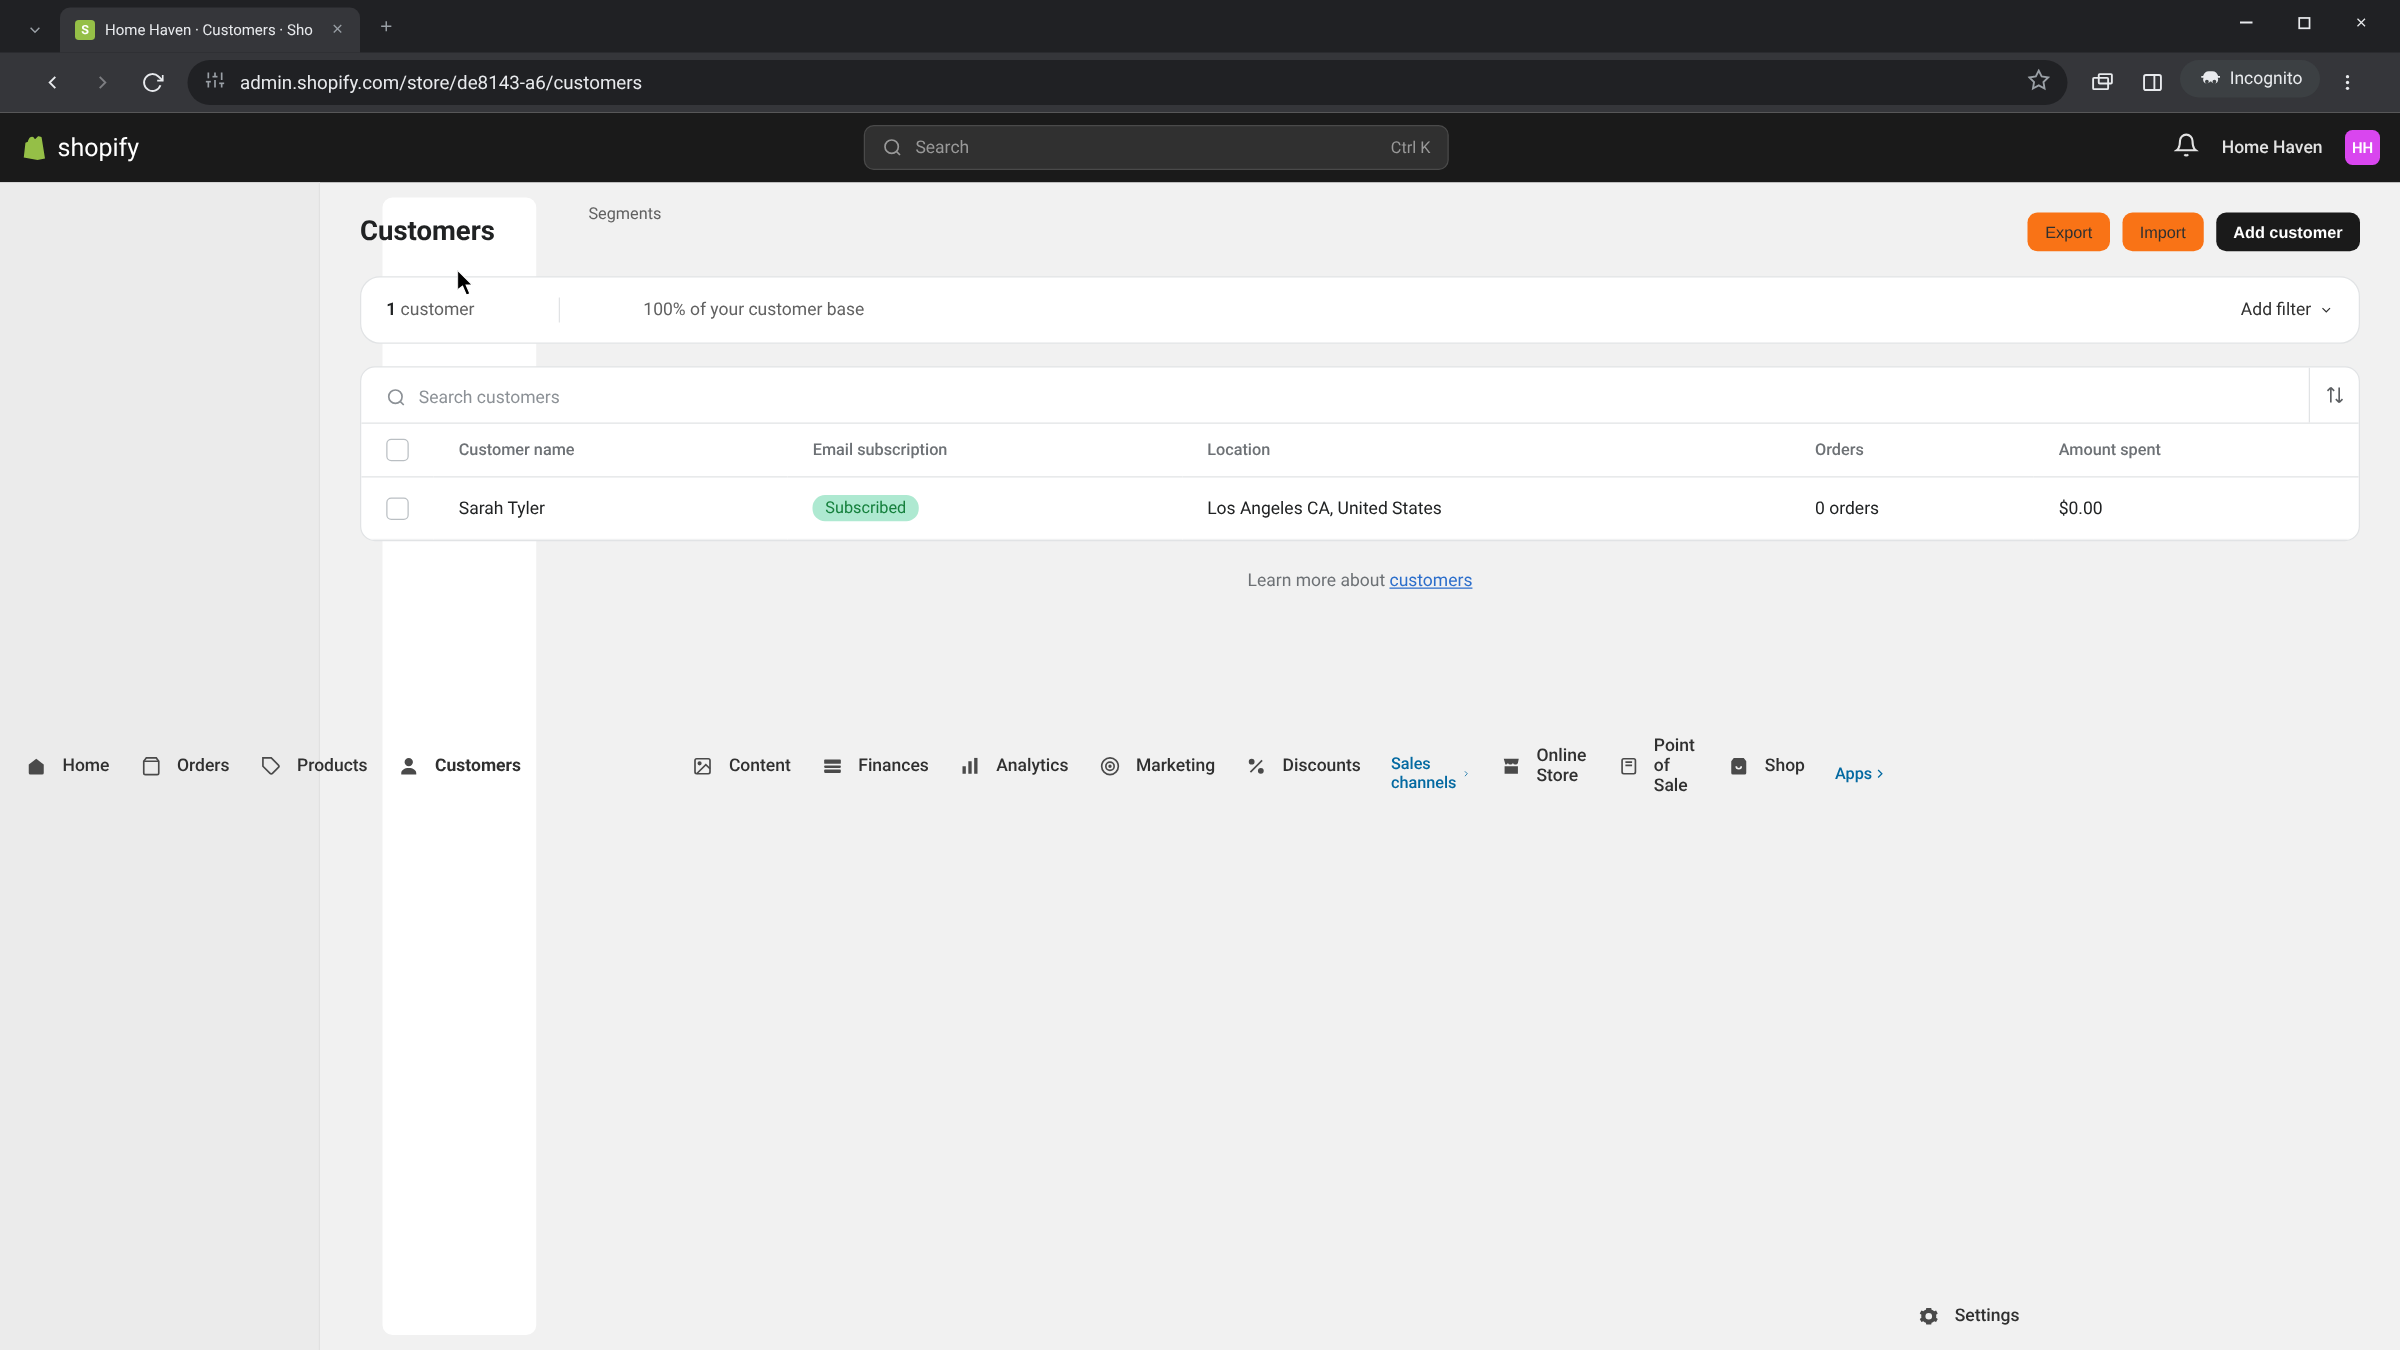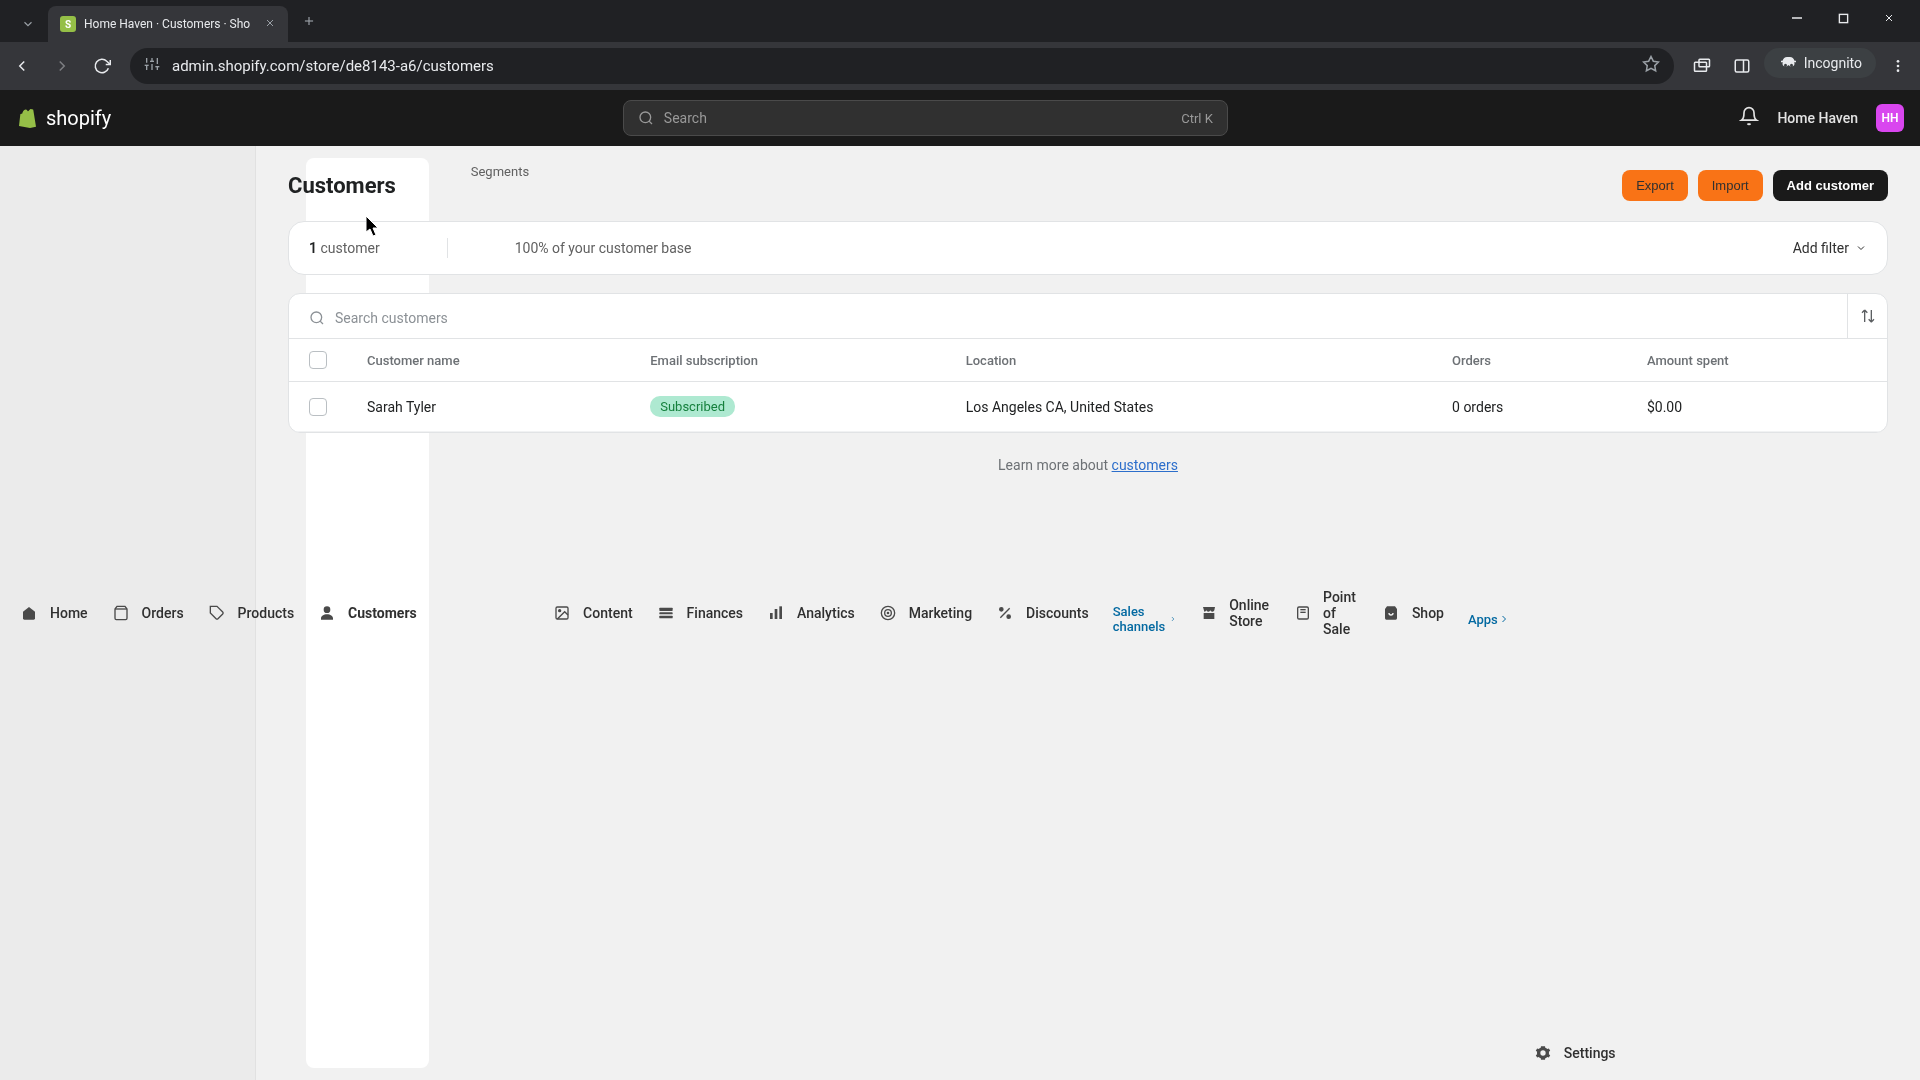--- a/index.html
+++ b/index.html
@@ -10,35 +10,35 @@
     .tab-bar { height: 42px; display: flex; align-items: flex-end; padding: 0 8px; }
     .tab-dropdown { width: 40px; height: 36px; display: flex; align-items: center; justify-content: center; color: #9aa0a6; cursor: pointer; }
     .tab { height: 36px; background: #35363a; border-radius: 8px 8px 0 0; display: flex; align-items: center; padding: 0 12px; min-width: 240px; color: #e8eaed; font-size: 12px; gap: 8px; }
     .tab-favicon { width: 16px; height: 16px; background: #95bf47; border-radius: 3px; display: flex; align-items: center; justify-content: center; color: #fff; font-size: 10px; font-weight: bold; }
     .tab-title { flex: 1; white-space: nowrap; overflow: hidden; text-overflow: ellipsis; }
     .tab-close { color: #9aa0a6; cursor: pointer; }
     .new-tab { width: 30px; height: 30px; display: flex; align-items: center; justify-content: center; color: #9aa0a6; cursor: pointer; margin-left: 6px; align-self: center; }
     .window-controls { margin-left: auto; display: flex; align-self: flex-start; height: 36px; }
     .win-btn { width: 46px; height: 36px; display: flex; align-items: center; justify-content: center; color: #e8eaed; cursor: pointer; }
     
-    .addr-bar { height: 48px; background: #35363a; display: flex; align-items: center; padding: 0 4px; gap: 4px; }
+    .addr-bar { height: 48px; background: #35363a; display: flex; align-items: center; padding: 0 24px; gap: 4px; }
     .addr-btn { width: 36px; height: 36px; display: flex; align-items: center; justify-content: center; color: #9aa0a6; cursor: pointer; border-radius: 18px; }
     .addr-btn.disabled { opacity: 0.4; cursor: default; }
     .url-box { flex: 1; background: #202124; border-radius: 20px; height: 36px; display: flex; align-items: center; padding: 0 14px; color: #e8eaed; font-size: 15px; gap: 12px; margin: 0 6px; }
     .site-icon { color: #9aa0a6; }
     .url-text { flex: 1; color: #e8eaed; }
     .addr-right { display: flex; align-items: flex-start; gap: 4px; }
     .incognito-badge { background: #3c4043; color: #e8eaed; border-radius: 18px; padding: 6px 14px; font-size: 14px; display: flex; align-items: center; gap: 8px; cursor: pointer; }
     
     
     .app { background: #fff; height: calc(1080px - 90px); display: flex; flex-direction: column; }
     .top-bar { height: 56px; background: #1a1a1a; display: flex; align-items: center; padding: 0 16px; }
     .logo { display: flex; align-items: center; gap: 6px; color: #fff; font-size: 20px; font-weight: 400; }
     .logo-icon { width: 24px; height: 24px; }
-    .search-box { margin: 0 auto; width: 605px; height: 36px; background: #303030; border: 1px solid #4a4a4a; border-radius: 8px; display: flex; align-items: center; padding: 0 14px; color: #999; gap: 10px; }
+    .search-box { margin: 0 auto; width: 468px; height: 36px; background: #303030; border: 1px solid #4a4a4a; border-radius: 8px; display: flex; align-items: center; padding: 0 14px; color: #999; gap: 10px; }
     .search-box .placeholder { flex: 1; font-size: 14px; }
     .search-box .kbd { font-size: 13px; color: #999; }
     .top-right { display: flex; align-items: center; gap: 18px; }
     .bell-icon { color: #e3e3e3; cursor: pointer; }
     .store-name { color: #e3e3e3; font-size: 14px; font-weight: 500; }
     .avatar { width: 28px; height: 28px; background: #d946ef; border-radius: 6px; color: #fff; font-size: 12px; font-weight: 600; display: flex; align-items: center; justify-content: center; }
     
     .body-area { flex: 1; display: flex; background: #f1f1f1; }
     .sidebar { width: 256px; background: #ebebeb; padding: 12px 8px; display: flex; flex-direction: row; border-right: 1px solid #e1e1e1; }
     .nav-item { display: flex; align-items: center; gap: 12px; padding: 7px 12px; border-radius: 8px; color: #303030; font-size: 14px; font-weight: 500; cursor: pointer; }

